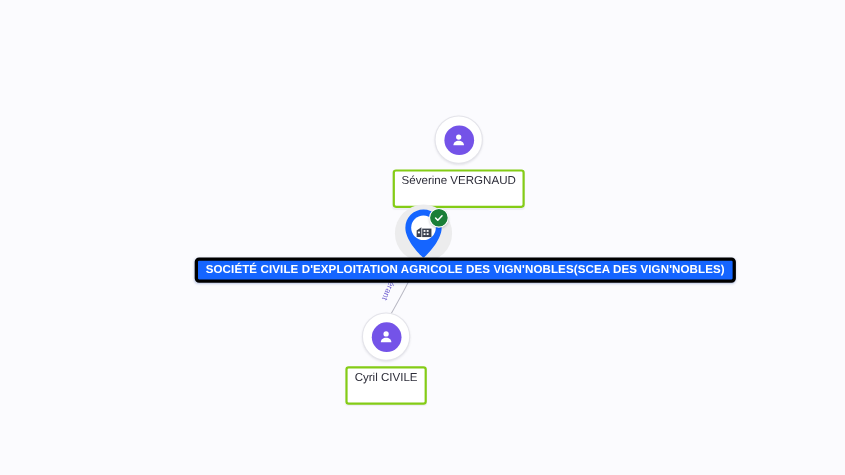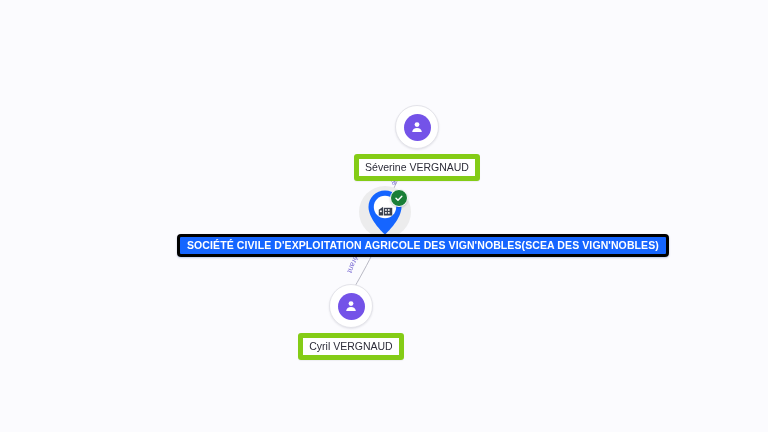--- a/index.html
+++ b/index.html
@@ -73,23 +73,23 @@
     background: #7453e8;
     display: flex;
     align-items: center;
     justify-content: center;
   }
   .person-disc svg { display: block; }
 
   .person-label {
     margin-top: 5px;
     background: #ffffff;
-    border: 5px solid #84cc16;
+    border: 2px solid #84cc16;
     border-radius: 3px;
-    padding: 2px 6px 3px 6px;
+    padding: 2px 6px 17px 6px;
     font-size: 10.5px;
     line-height: 12px;
     color: #2c2c38;
     white-space: nowrap;
     box-shadow: 0 1px 1px rgba(30,30,60,0.06);
   }
 
   
   #company-node {
     position: absolute;
@@ -214,21 +214,21 @@
 
   <div class="node person-node" style="left:291px; top:284px;">
     <div class="person-halo">
       <div class="person-disc">
         <svg width="16" height="16" viewBox="0 0 24 24" aria-hidden="true">
           <circle cx="12" cy="8.4" r="3.6" fill="#ffffff"></circle>
           <path d="M4.8 19.6c0-3.7 3.2-6.1 7.2-6.1s7.2 2.4 7.2 6.1z" fill="#ffffff"></path>
         </svg>
       </div>
     </div>
-    <div class="person-label">Cyril VERGNAUD</div>
+    <div class="person-label">Cyril CIVILE</div>
   </div>
 
   <div id="company-node">
     <div class="company-pin-wrap">
       <div class="pin-halo"></div>
       <svg class="pin-svg" viewBox="0 0 36 47" aria-hidden="true">
         <path d="M18 1.5 C 8.9 1.5 1.5 8.9 1.5 18 c0 11.5 13.4 24.6 15.3 26.4 a1.7 1.7 0 0 0 2.4 0 C 21.1 42.6 34.5 29.5 34.5 18 C 34.5 8.9 27.1 1.5 18 1.5 z" fill="#1565ff"></path>
         <circle cx="18" cy="18" r="11.2" fill="#ffffff"></circle>
       </svg>
       <div class="pin-building">

